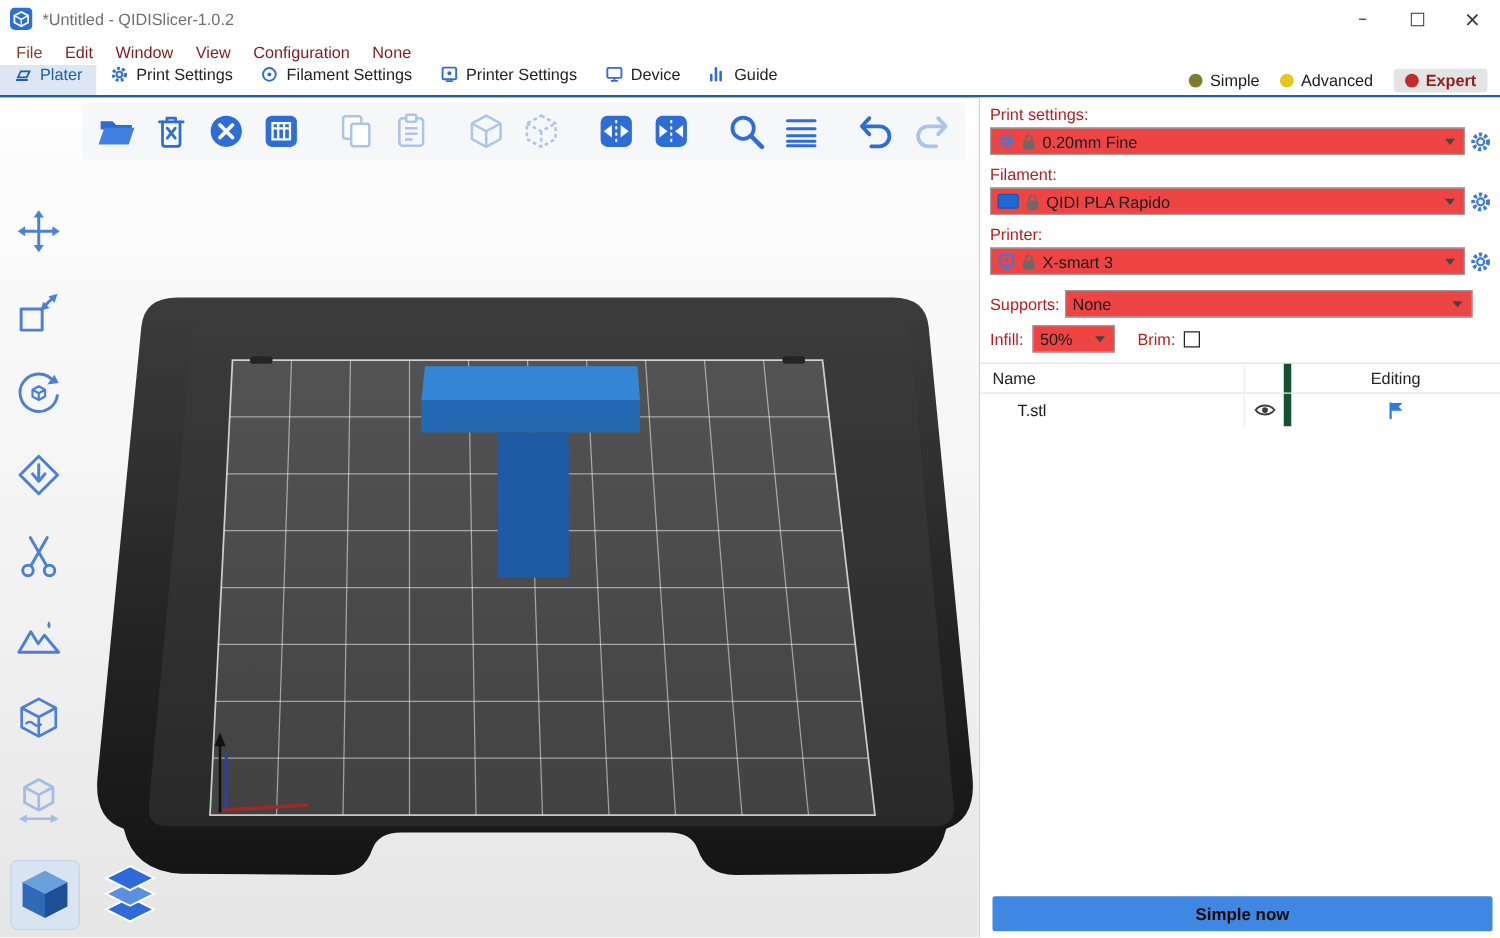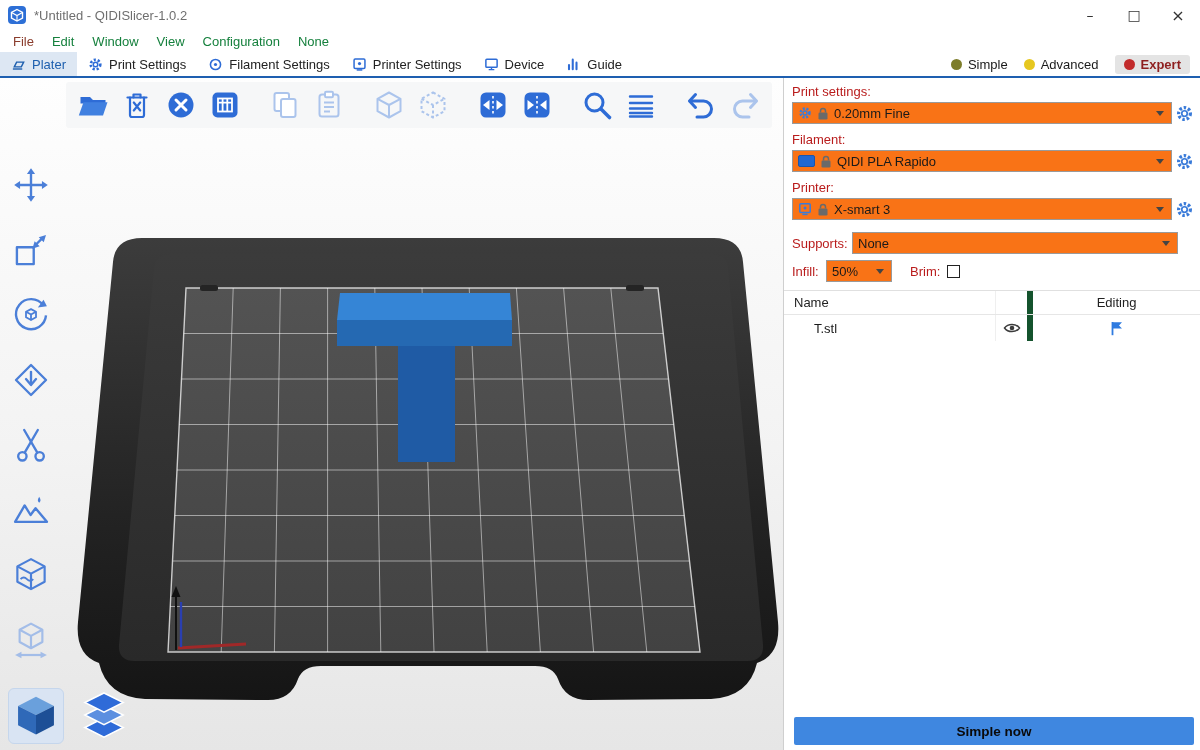--- a/index.html
+++ b/index.html
@@ -9,25 +9,25 @@
   
   .titlebar{height:30px;display:flex;align-items:center;background:#fff;padding-left:8px}
   .appicon{width:18px;height:18px;margin-right:8px;flex:0 0 auto}
   .title-text{color:#6f6f6f;font-size:13px}
   .win-controls{margin-left:auto;display:flex;height:30px}
   .win-btn{width:44px;height:30px;border:none;background:#fff;font-size:14px;color:#333;cursor:default;
     display:flex;align-items:center;justify-content:center;font-family:"DejaVu Sans",sans-serif}
   .win-btn.close{font-size:16px}
   
   .menubar{height:22px;display:flex;align-items:center;background:#fff;padding-left:4px}
-  .menu-item{padding:0 9px;color:#15803d;cursor:default}
+  .menu-item{padding:0 9px;color:#7f1d1d;cursor:default}
   .menu-item.menu-file{color:#8a3c2c}
   
   .tabbar{height:26px;display:flex;align-items:stretch;background:#fff;border-bottom:2px solid #1e5fb0}
-  .tab{display:flex;align-items:center;gap:6px;padding:0 11px;color:#222;cursor:default;white-space:nowrap}
+  .tab{display:flex;gap:6px;padding:0 11px;color:#222;cursor:default;white-space:nowrap}
   .tab.active{background:#dde7f3;color:#1d5fae}
   .tab svg{flex:0 0 auto}
   .modes{margin-left:auto;display:flex;align-items:center;gap:16px;padding-right:10px}
   .mode{display:flex;align-items:center;gap:6px;cursor:default}
   .dot{width:11px;height:11px;border-radius:50%;flex:0 0 auto}
   .dot-simple{background:#7d7d2a}
   .dot-advanced{background:#e6c71f}
   .dot-expert{background:#c22b2b}
   .mode.expert{background:#e4e4e4;border-radius:3px;padding:2px 9px}
   .mode.expert .mode-label{color:#8e1f1f;font-weight:700}
@@ -48,21 +48,21 @@
   
   .view-toggles{position:absolute;left:8px;bottom:6px;display:flex;gap:12px;align-items:flex-end}
   .vt-btn{width:56px;height:56px;border:none;background:transparent;display:flex;align-items:center;
     justify-content:center;cursor:default}
   .vt-btn.active{background:#d9e4f3;border:1px solid #c5d6ec;border-radius:6px}
   
   .panel{width:417px;flex:0 0 auto;border-left:1px solid #cfcfcf;background:#fff;display:flex;
     flex-direction:column;padding:4px 4px 0 8px}
   .plabel{font-size:13px;color:#b91c1c;margin:2px 0 3px 0}
   .combo-row{display:flex;align-items:center;margin-bottom:6px}
-  .combo{flex:1;height:22px;border:1px solid #9a9a9a;background:#f97316;display:flex;align-items:center;
+  .combo{flex:1;height:22px;border:1px solid #9a9a9a;background:#ef4444;display:flex;align-items:center;
     gap:5px;padding:0 5px;cursor:default;min-width:0}
   .cvalue{white-space:nowrap;overflow:hidden}
   .chev{margin-left:auto;width:0;height:0;border-left:4px solid transparent;border-right:4px solid transparent;
     border-top:5px solid #444;flex:0 0 auto;margin-right:2px}
   .gearbtn{width:24px;height:22px;border:none;background:transparent;display:flex;align-items:center;
     justify-content:center;cursor:default;flex:0 0 auto}
   .cicon{display:flex;align-items:center;flex:0 0 auto}
   .swatch{width:17px;height:12px;background:#2068d2;border:1px solid #1a55ad;border-radius:2px}
   .inline-row{display:flex;align-items:center;margin:6px 0 0 0}
   .supports-label{width:60px;margin:0}

